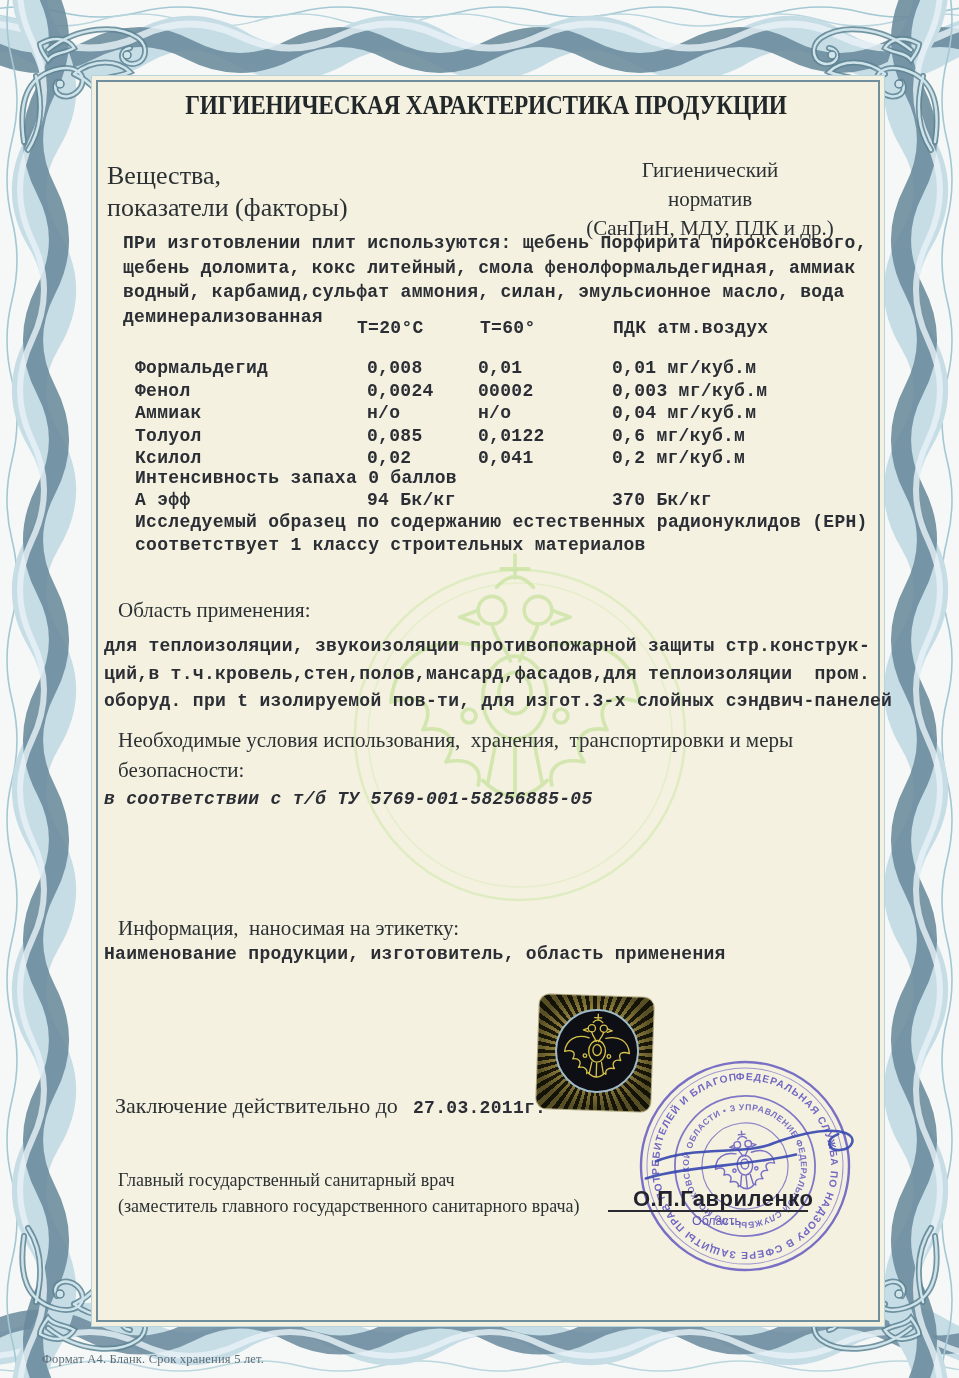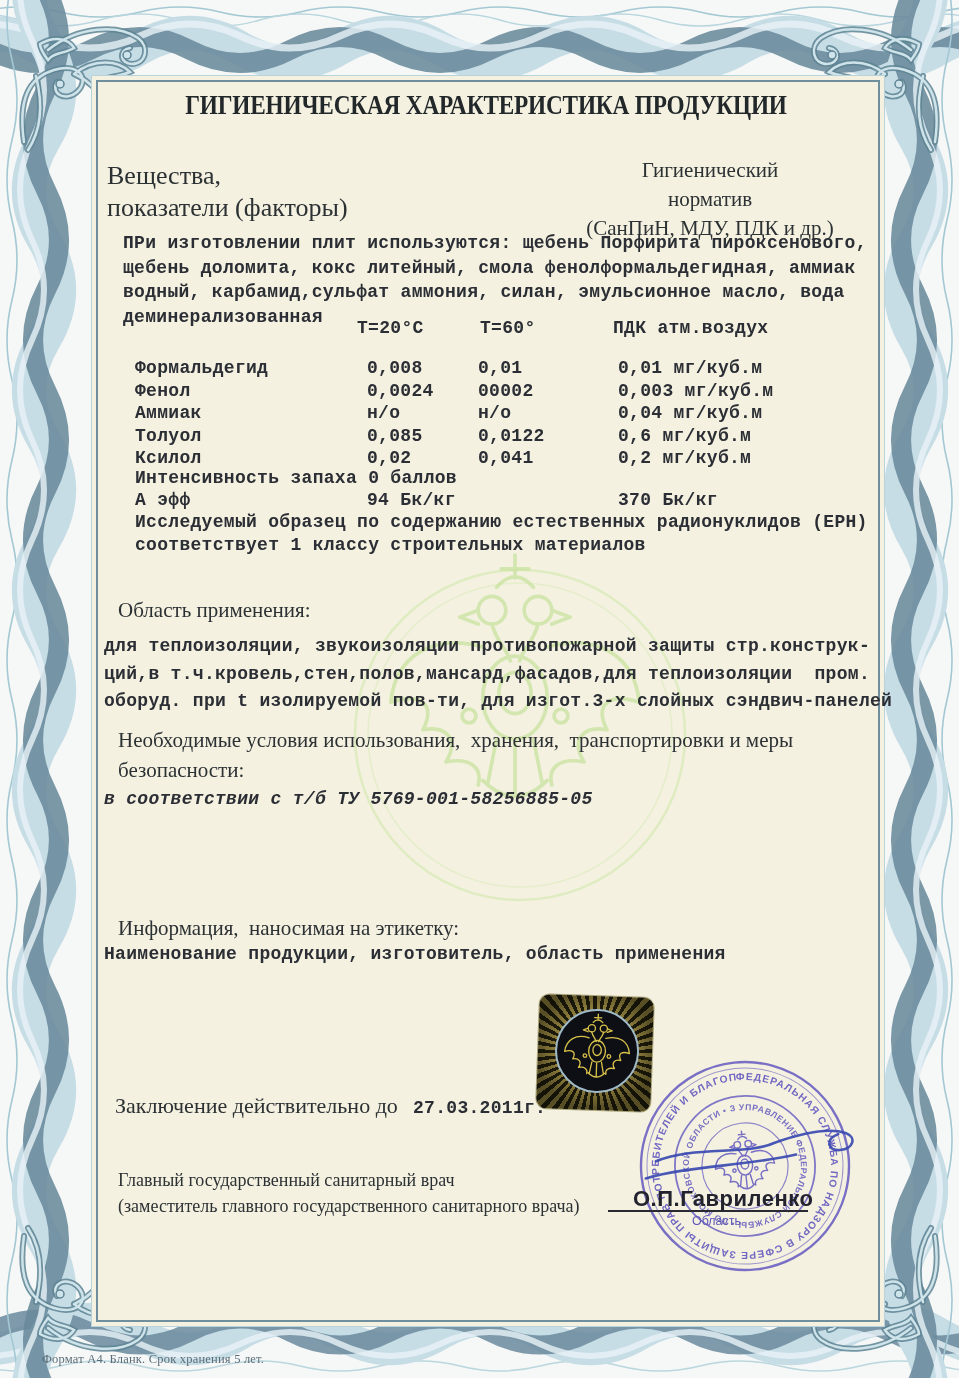--- a/index.html
+++ b/index.html
@@ -13,21 +13,21 @@
         font-size:18px;letter-spacing:.3px;}
   .pre{white-space:pre;}
   .title{left:96px;top:90px;width:780px;text-align:center;font-size:24px;font-weight:700;
          color:#22272a;letter-spacing:-.2px;transform:scale(.97,1.12);transform-origin:50% 0;}
   .subst{left:107px;top:160px;font-size:26px;line-height:32px;}
   .norm{left:555px;top:156px;width:310px;text-align:center;font-size:21px;line-height:29px;}
   .comp{left:123px;top:231px;width:790px;line-height:24.5px;}
   .thead span{position:absolute;top:0;}
   .trow{left:135px;height:22.5px;width:740px;}
   .trow span{position:absolute;top:0;}
-  .c0{left:0;}.c1{left:232px;}.c2{left:343px;}.c3{left:477px;margin-left:6px;}
+  .c0{left:0;}.c1{left:232px;}.c2{left:343px;}.c3{left:477px;}
   .h1{left:222px;}.h2{left:345px;}.h3{left:478px;}
   .heading{font-size:21px;}
   .sig-serif{font-size:18px;line-height:26px;margin-top:20px;}
   .sign-name{font-family:"Liberation Sans",sans-serif;font-weight:700;font-size:22px;color:#23232e;letter-spacing:.5px;}
   .sign-caption{font-family:"Liberation Sans",sans-serif;font-size:12.5px;color:#6058b8;}
   .underline{background:#2a2a33;height:2px;}
   .footer-note{font-size:12.5px;color:#5b6d78;letter-spacing:.2px;}
   .holo{left:538px;top:996px;width:114px;height:114px;border-radius:10px;transform:rotate(2deg);
         background:repeating-conic-gradient(from 0deg at 50% 50%,#b9a44e 0deg 4deg,#23200c 4deg 8deg);
         box-shadow:0 0 0 1px rgba(120,110,50,.6);}

